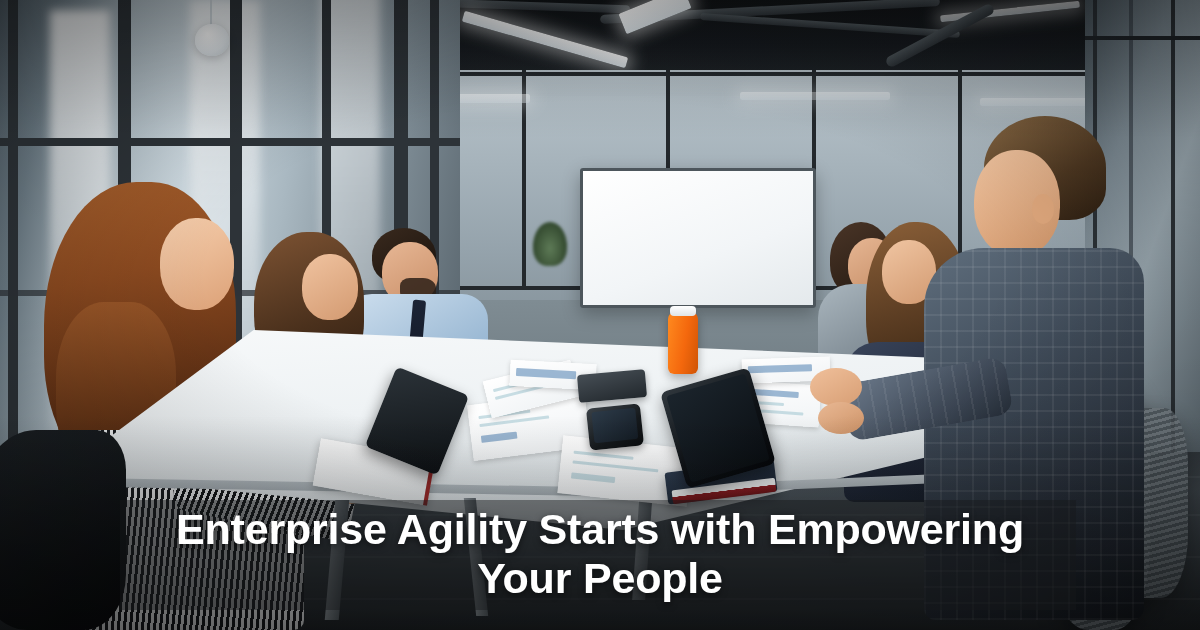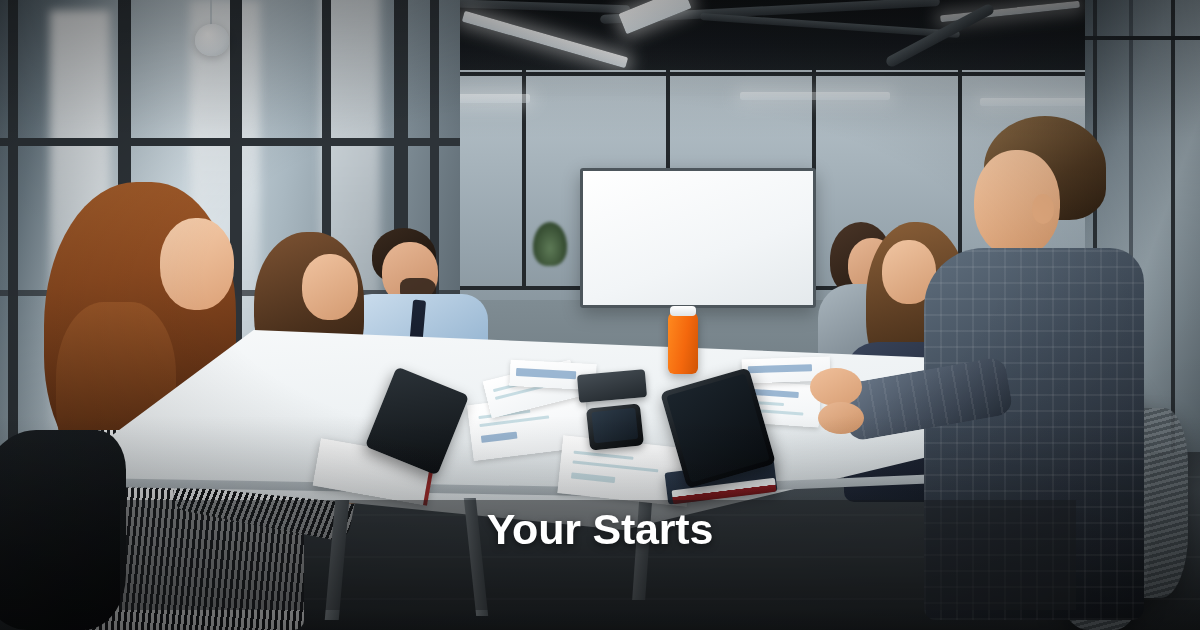--- a/index.html
+++ b/index.html
@@ -349,16 +349,17 @@
         repeating-linear-gradient(90deg,rgba(255,255,255,.07) 0px,rgba(255,255,255,.07) 2px,rgba(0,0,0,0) 2px,rgba(0,0,0,0) 14px),
         linear-gradient(150deg,#6b798a,#3b4553 70%,#262e39);"></div>
     <div class="hand" style="left:-106px;top:252px;width:52px;height:38px;background:linear-gradient(150deg,#f0c09b,#d79e74);"></div>
     <div class="hand" style="left:-98px;top:286px;width:46px;height:32px;background:linear-gradient(150deg,#e8b894,#cf9468);"></div>
   </div>
 
   <div class="layer" id="grade"></div>
 
   <div class="layer" id="title-band"></div>
   <div class="layer" id="title">
-    <span class="l2">Your Starts</span>
+    <span>Enterprise Agility Starts with Empowering</span>
+    <span class="l2">Your People</span>
   </div>
 
 </div>
 
 </body></html>

